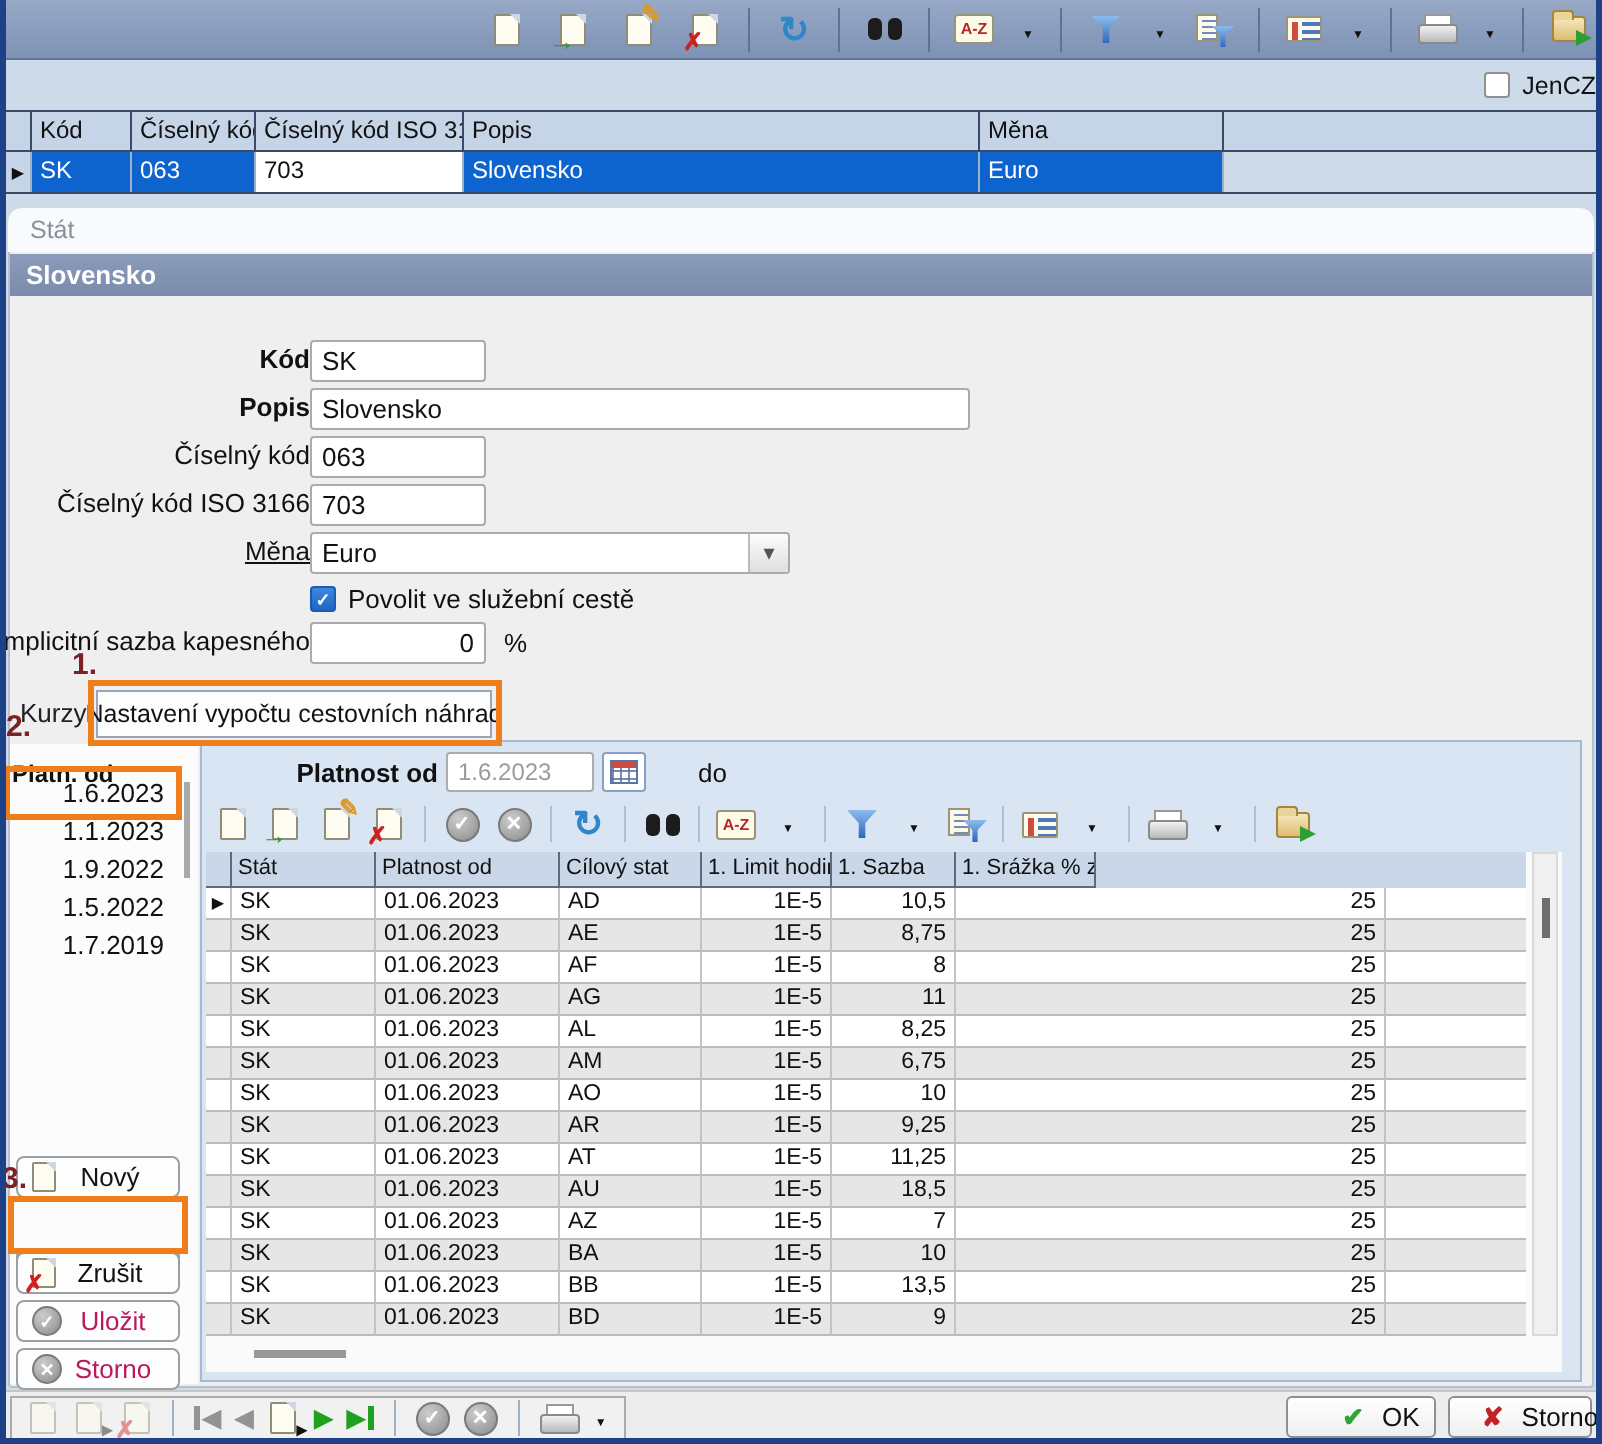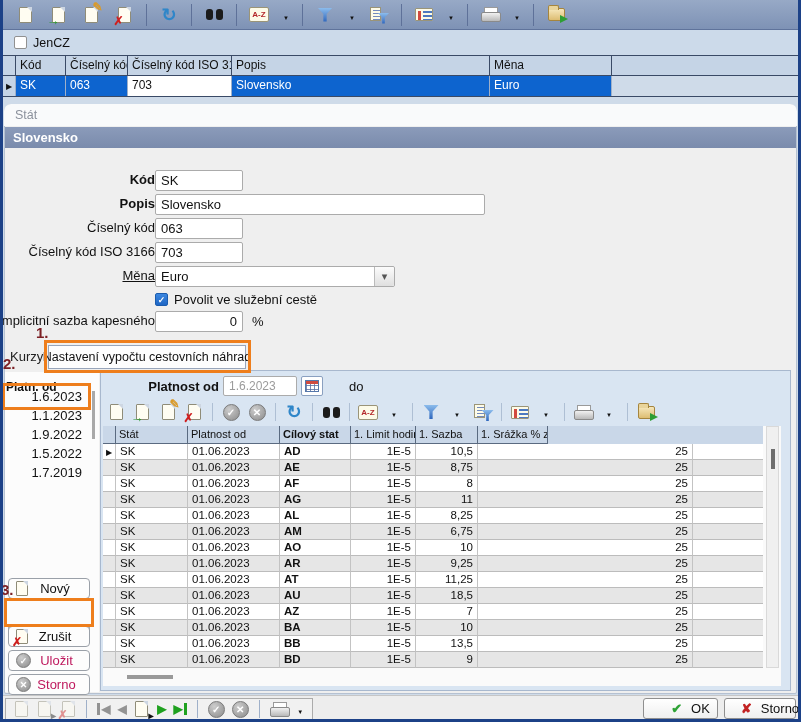--- a/index.html
+++ b/index.html
@@ -3,21 +3,21 @@
 <meta charset="utf-8">
 <style>
   * { box-sizing: border-box; margin: 0; padding: 0; }
   html,body { width: 801px; height: 722px; }
   body {
     position: relative; overflow: hidden;
     background: #cfdbe9;
     font-family: "Liberation Sans", sans-serif;
     color: #111;
   }
-  .abs { position: absolute; }
+  .abs { position: absolute; justify-content: flex-end; }
 
   
   .edge { position: absolute; background: #1c4187; z-index: 60; }
   .edge.l { left:0; top:0; width:3px; height:722px; }
   .edge.r { right:0; top:0; width:3px; height:722px; }
   .edge.b { left:0; bottom:0; width:801px; height:3px; }
 
   
   .toolbar-top {
     left:3px; top:0; width:795px; height:30px;
@@ -136,21 +136,21 @@
   .tblwrap { left:2px; top:55px; width:678px; height:260px; background:#fafafa; }
   .rt-head { display:flex; width:660px; height:18px; background:#c9d7e8; font-size:11px; }
   .rth { border-right:1px solid #5a6a80; border-bottom:1px solid #5a6a80; padding:1px 3px; white-space:nowrap; overflow:hidden; line-height:15px; flex:none; }
   .rbody { position:absolute; left:0; top:18px; width:660px; }
   .rrow { display:flex; width:660px; height:16px; font-size:11.5px; background:#fff; }
   .rrow:nth-of-type(even) { background:#e6e6e6; }
   .rc { border-right:1px solid #c3c3c3; border-bottom:1px solid #bcbcbc; padding:0 4px; line-height:15px; white-space:nowrap; overflow:hidden; flex:none; }
   .rc.num { text-align:right; }
   .c-ind { width:13px; padding:0; text-align:center; }
   .rrow:first-of-type .c-ind::before { content:"▶"; font-size:8px; color:#111; }
-  .c-stat { width:72px; } .c-plat { width:92px; } .c-cil { width:71px;font-weight:bold; } .c-lim { width:65px; } .c-saz { width:62px; } .c-sra { width:215px; } .c-pos { width:70px; border-right:none; }
+  .c-stat { width:72px; } .c-plat { width:92px; } .c-cil { width:71px; } .c-lim { width:65px; } .c-saz { width:62px; } .c-sra { width:215px; } .c-pos { width:70px; border-right:none; }
   .rth.c-pos { border-right:1px solid #5a6a80; }
   .vsb { position:absolute; left:663px; top:0; width:13px; height:242px; background:#f0f0f0; border:1px solid #d9d9d9; }
   .vsb::after { content:""; position:absolute; left:4px; top:22px; width:4px; height:20px; background:#6e6e6e; }
   .hsb { position:absolute; left:24px; top:249px; width:46px; height:4px; background:#999; }
 
   
   .bottom-strip { left:3px; top:695px; width:795px; height:27px; background:#ededed; border-top:1px solid #c6c6c6; }
   .bt-box { left:5px; top:698px; width:308px; height:22px; background:#f1f1f1; border:1px solid #ababab; display:flex; align-items:center; gap:7px; padding:0 7px; }
   .fbtn { position:absolute; top:698px; height:21px; background:linear-gradient(#ffffff,#efefef); border:1px solid #8f8f8f; border-radius:3px; display:flex; align-items:center; justify-content:center; gap:9px; font-size:13px;padding-left:20px; }
   .fbtn.ok { left:643px; width:75px; } .fbtn.st { left:724px; width:72px; }

